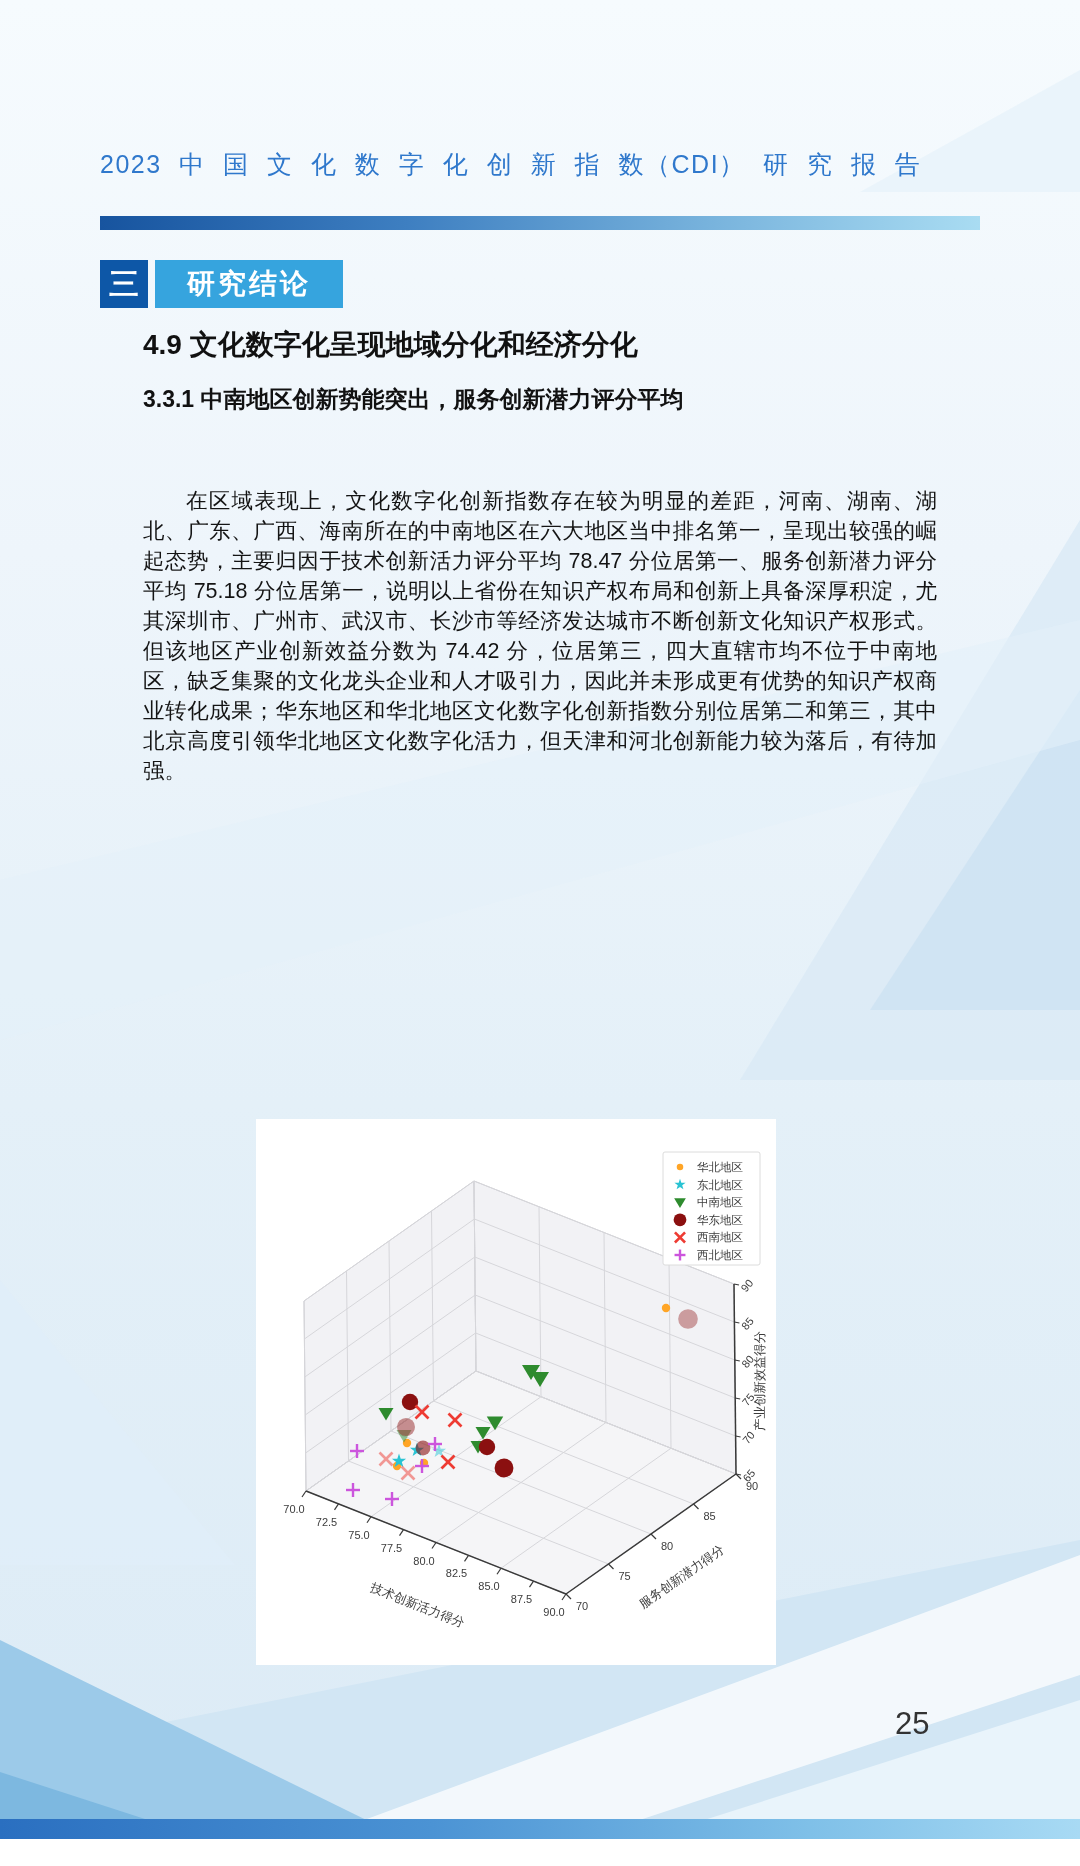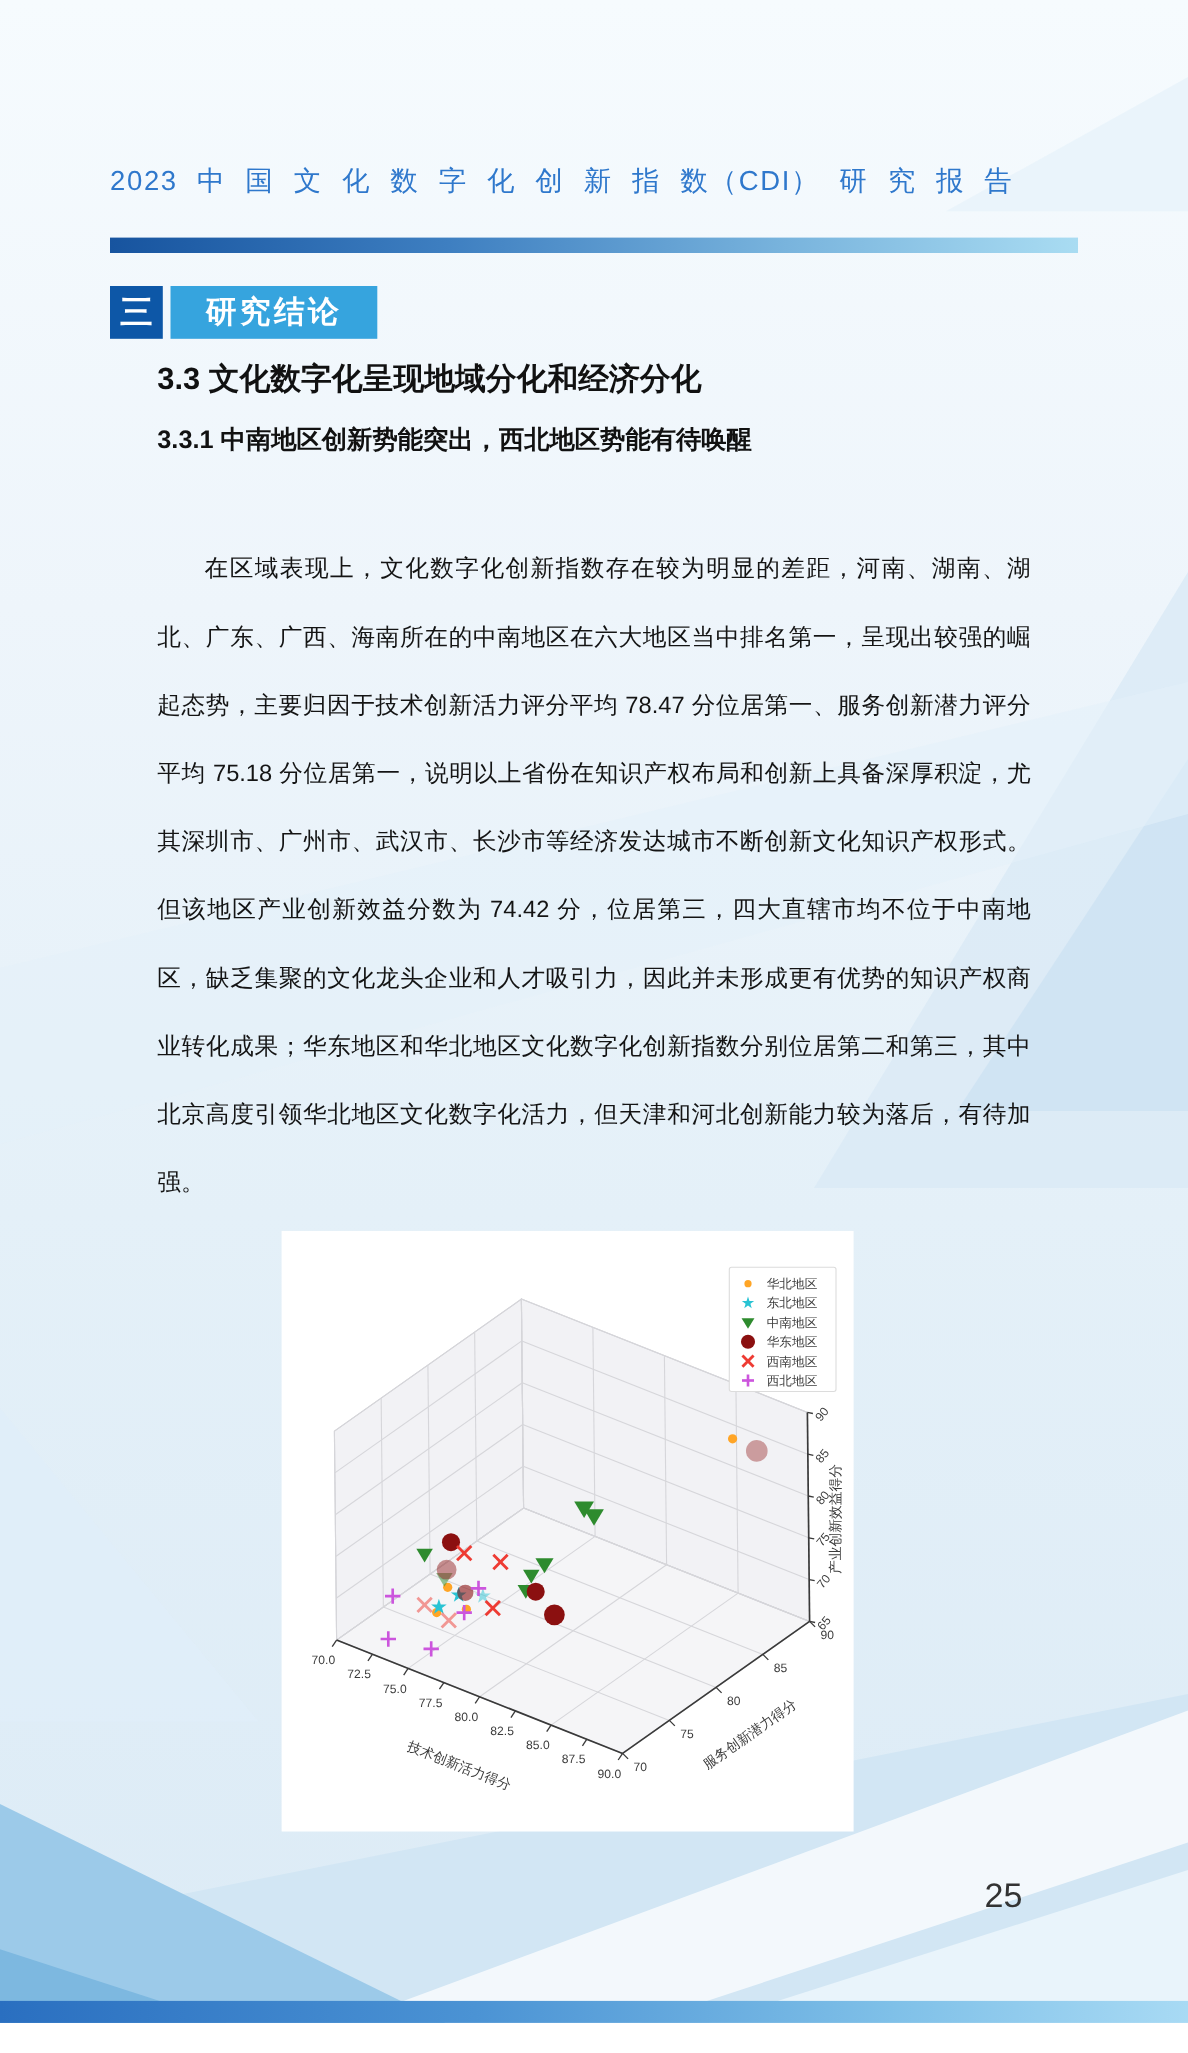--- a/index.html
+++ b/index.html
@@ -16,21 +16,21 @@
 
   .badge-row{position:absolute;left:100px;top:260px;display:flex;align-items:stretch;height:48px;}
   .badge-idx{width:48px;background:#0d57a7;color:#fff;font-size:30px;font-weight:bold;
              display:flex;align-items:center;justify-content:center;}
   .badge-label{margin-left:7px;background:#36a4de;color:#fff;font-size:28px;font-weight:bold;
                letter-spacing:3px;display:flex;align-items:center;padding:0 32px;}
 
   .h2{position:absolute;left:143px;top:326px;font-size:28px;font-weight:bold;color:#111;}
   .h3{position:absolute;left:143px;top:384px;font-size:23px;font-weight:bold;color:#111;}
 
-  .para{position:absolute;left:143px;width:794px;font-size:21.5px;line-height:62px;
+  .para{position:absolute;left:143px;width:794px;font-size:21.5px;line-height:30px;
         color:#141414;text-align:justify;text-indent:2em;margin:0;}
   .para1{top:486px;}
   .para2{top:916px;}
 
   .figure{position:absolute;left:256px;top:1119px;width:520px;height:546px;background:#ffffff;}
 
   .page-num{position:absolute;left:895px;top:1706px;width:80px;text-align:left;
             font-size:31px;font-weight:400;color:#333;}
 
   .bottom-bar{position:absolute;left:0;bottom:0;width:1080px;height:20px;
@@ -57,22 +57,22 @@
   <div class="content">
 
     <div class="hdr-title">2023 中 国 文 化 数 字 化 创 新 指 数（CDI） 研 究 报 告</div>
     <div class="hdr-bar"></div>
 
     <div class="badge-row">
       <div class="badge-idx">三</div>
       <div class="badge-label">研究结论</div>
     </div>
 
-    <div class="h2">3.3 文化数字化呈现地域分化和经济分化</div>
-    <div class="h3">3.3.1 中南地区创新势能突出，西北地区势能有待唤醒</div>
+    <div class="h2">4.9 文化数字化呈现地域分化和经济分化</div>
+    <div class="h3">3.3.1 中南地区创新势能突出，服务创新潜力评分平均</div>
 
     <p class="para para1">在区域表现上，文化数字化创新指数存在较为明显的差距，河南、湖南、湖北、广东、广西、海南所在的中南地区在六大地区当中排名第一，呈现出较强的崛起态势，主要归因于技术创新活力评分平均 78.47 分位居第一、服务创新潜力评分平均 75.18 分位居第一，说明以上省份在知识产权布局和创新上具备深厚积淀，尤其深圳市、广州市、武汉市、长沙市等经济发达城市不断创新文化知识产权形式。但该地区产业创新效益分数为 74.42 分，位居第三，四大直辖市均不位于中南地区，缺乏集聚的文化龙头企业和人才吸引力，因此并未形成更有优势的知识产权商业转化成果；华东地区和华北地区文化数字化创新指数分别位居第二和第三，其中北京高度引领华北地区文化数字化活力，但天津和河北创新能力较为落后，有待加强。</p>
 
     <div class="figure">
       <svg id="plot3d" width="520" height="546" viewBox="0 0 520 546">
           <g>
             <polygon points="48,182 218,62 220,252 50,372" fill="#f2f2f5" stroke="#cfcfd4" stroke-width="1"></polygon>
             <polygon points="218,62 478,165 480,355 220,252" fill="#f2f2f5" stroke="#cfcfd4" stroke-width="1"></polygon>
             <polygon points="220,252 480,355 310,475 50,372" fill="#f5f5f7" stroke="#cfcfd4" stroke-width="1"></polygon>
             <g stroke="#d6d6da" stroke-width="1">

